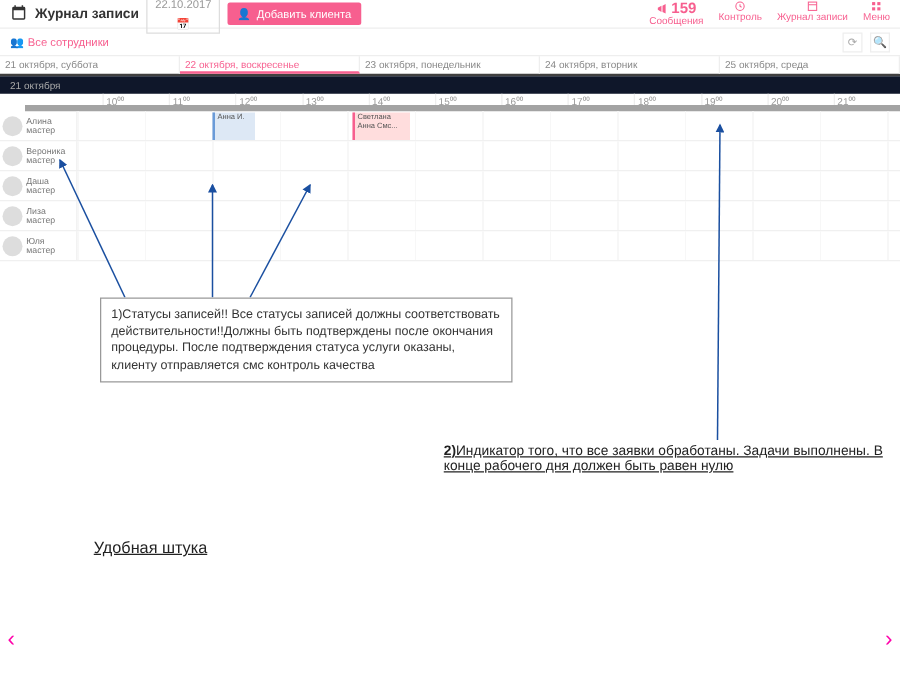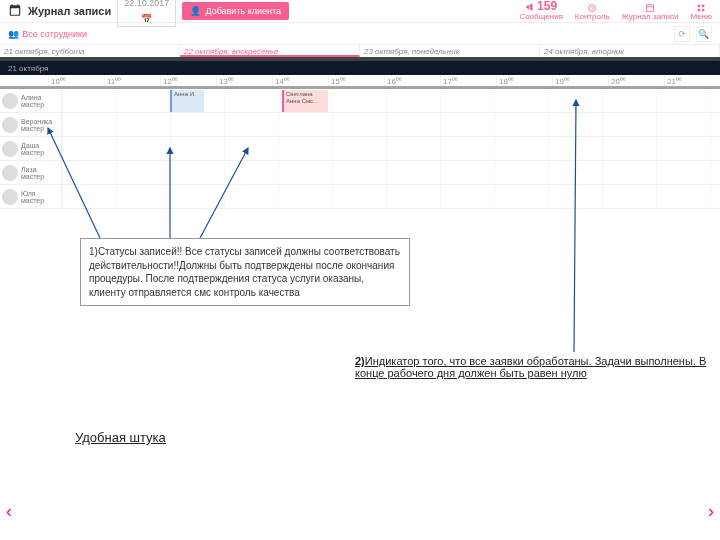--- a/index.html
+++ b/index.html
@@ -3,33 +3,33 @@
 <meta charset="utf-8">
 <style>
   * { box-sizing: border-box; margin: 0; padding: 0; }
   body { font-family: Arial, sans-serif; font-size: 10px; color: #333; width: 720px; height: 540px; position: relative; background: #fff; overflow: hidden; }
   .topbar { display: flex; align-items: center; padding: 4px 8px; border-bottom: 1px solid #eee; height: 23px; }
   .topbar-left { display: flex; align-items: center; gap: 6px; }
   .cal-icon svg { width: 14px; height: 14px; fill: #333; }
   .title { font-weight: bold; font-size: 11px; color: #333; }
   .date-box { display: flex; align-items: center; border: 1px solid #ddd; padding: 2px 6px; font-size: 9px; color: #999; gap: 6px; flex-direction: column; }
   .pink-btn { display: flex; align-items: center; gap: 4px; background: #f75f8f; color: #fff; padding: 4px 8px; font-size: 9px; border-radius: 2px; }
-  .topbar-right { margin-left: auto; display: flex; align-items: flex-end; gap: 12px; }
+  .topbar-right { margin-left: auto; display: flex; align-items: flex-start; gap: 12px; }
   .tr-item { text-align: center; color: #f75f8f; font-size: 8px; line-height: 1.1; }
   .tr-item .big { font-weight: bold; font-size: 12px; display: flex; align-items: center; gap: 2px; justify-content: center; }
   .tr-item svg { width: 10px; height: 10px; fill: #f75f8f; }
   .subbar { display: flex; align-items: center; padding: 3px 8px; border-bottom: 1px solid #eee; height: 22px; }
   .filter-tab { color: #f75f8f; font-size: 9px; display: flex; align-items: center; gap: 3px; }
   .subbar-right { margin-left: auto; display: flex; gap: 6px; }
   .tool-icon { width: 16px; height: 16px; border: 1px solid #eee; display: flex; align-items: center; justify-content: center; color: #aaa; font-size: 9px; }
-  .days-header { display: flex; border-bottom: 4px solid #404040; height: 16px; font-style: italic; }
+  .days-header { display: flex; border-bottom: 2px solid #404040; height: 16px; }
   .day-col { flex: 1; font-size: 8px; color: #888; padding: 2px 4px; border-right: 1px solid #eee; }
   .day-col.active { color: #f75f8f; border-bottom: 2px solid #f75f8f; }
   .active-day-band { background: #0f172a; height: 14px; display: flex; align-items: center; padding: 0 8px; font-size: 8px; color: #aaa; }
-  .hours { display: flex; border-bottom: 3px solid #a3a3a3; height: 14px; padding-left: 48px; }
+  .hours { display: flex; border-bottom: 5px solid #a3a3a3; height: 14px; padding-left: 62px; margin-left: 20px; }
   .hour { flex: 1; font-size: 8px; color: #999; border-left: 1px solid #eee; padding-left: 2px; }
   .staff-area { position: relative; }
   .staff-row { display: flex; border-bottom: 1px solid #f0f0f0; height: 24px; }
   .staff-cell { width: 62px; display: flex; align-items: center; gap: 3px; padding-left: 2px; border-right: 1px solid #eee; }
   .avatar { width: 16px; height: 16px; border-radius: 50%; background: #ddd; flex-shrink: 0; }
   .staff-name { font-size: 7px; color: #777; line-height: 1; }
   .grid-cells { flex: 1; position: relative; background: repeating-linear-gradient(to right, #f7f7f7 0, #f7f7f7 1px, transparent 1px, transparent 54px); }
   .appt { position: absolute; font-size: 6px; padding: 1px 2px; line-height: 1.1; overflow: hidden; border-left: 2px solid; }
   .appt.pink { background: #fdd; border-color: #f75f8f; color: #555;}
   .appt.blue { background: #dde8f5; border-color: #6a9bd8; color: #555;}
@@ -108,20 +108,21 @@
     <div class="tool-icon">⟳</div>
     <div class="tool-icon">🔍</div>
   </div>
 </div>
 
 <div class="days-header">
   <div class="day-col">21 октября, суббота</div>
   <div class="day-col active">22 октября, воскресенье</div>
   <div class="day-col">23 октября, понедельник</div>
   <div class="day-col">24 октября, вторник</div>
+  <div class="day-col">25 октября, среда</div>
 </div>
 
 <div class="active-day-band">21 октября</div>
 
 <div class="hours">
   <div class="hour">10⁰⁰</div>
   <div class="hour">11⁰⁰</div>
   <div class="hour">12⁰⁰</div>
   <div class="hour">13⁰⁰</div>
   <div class="hour">14⁰⁰</div>

